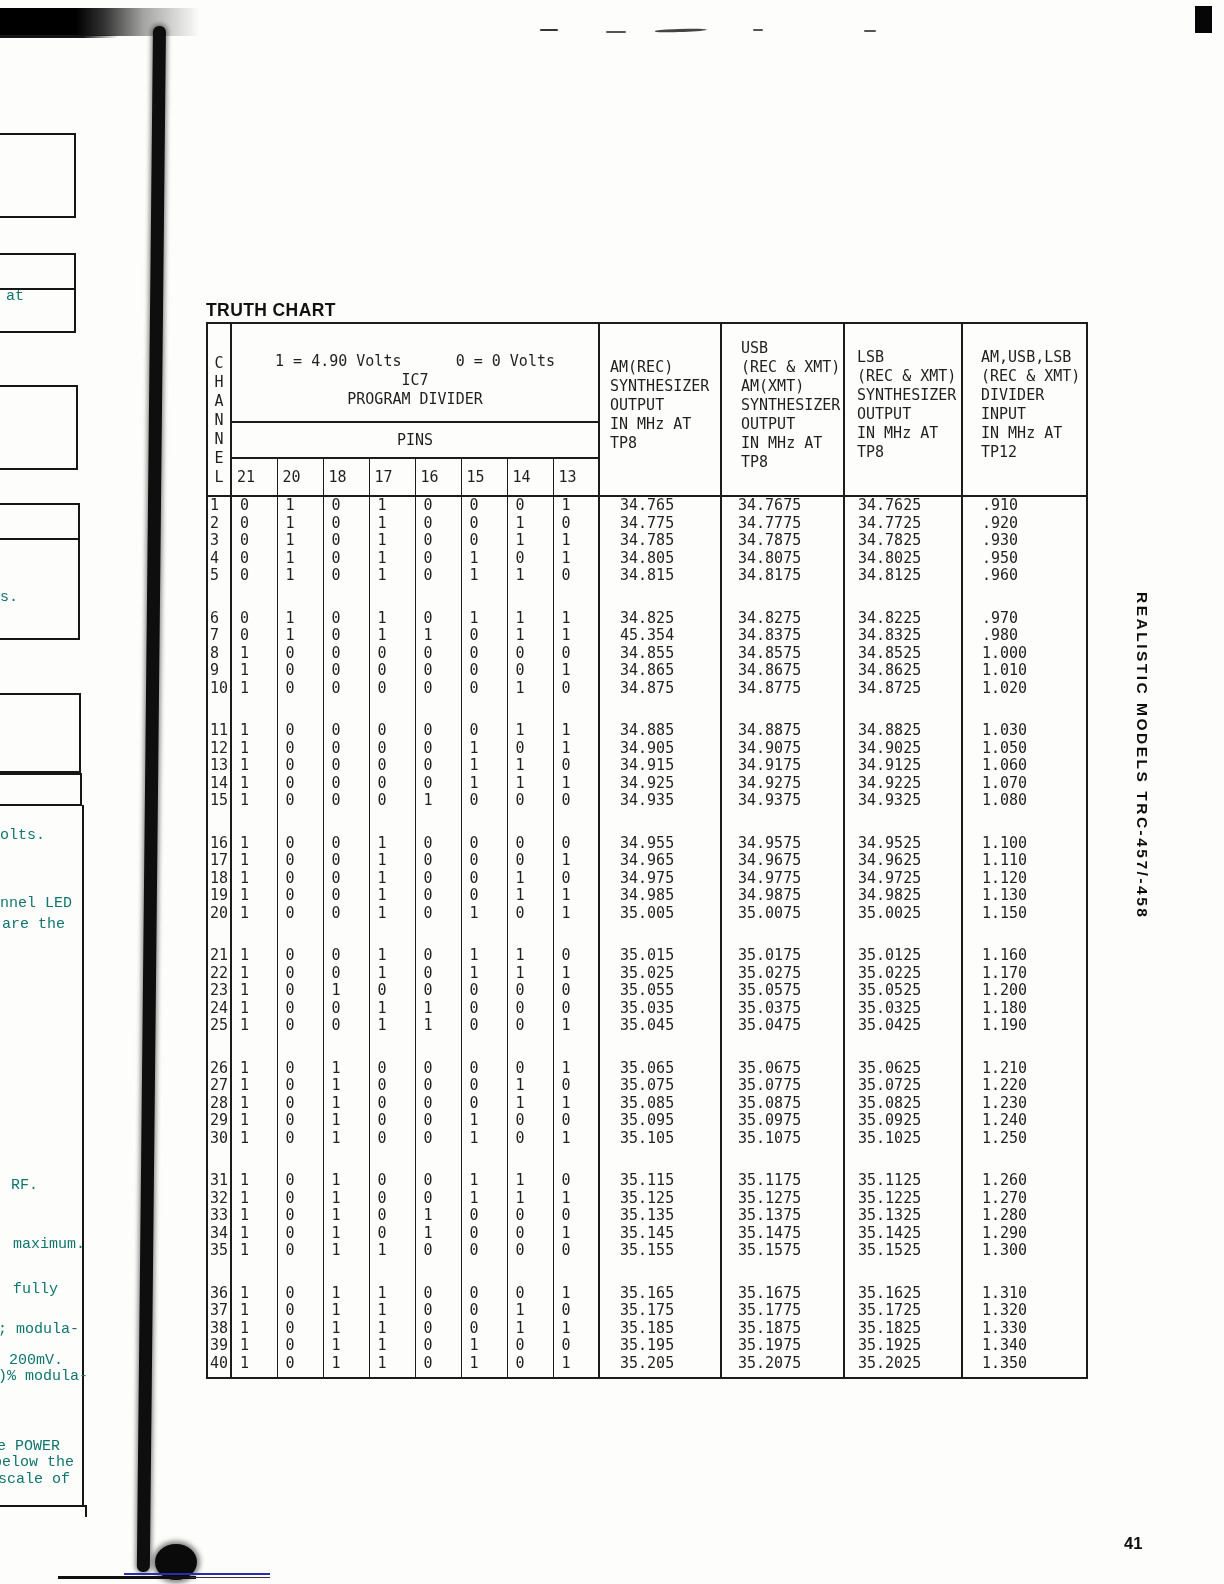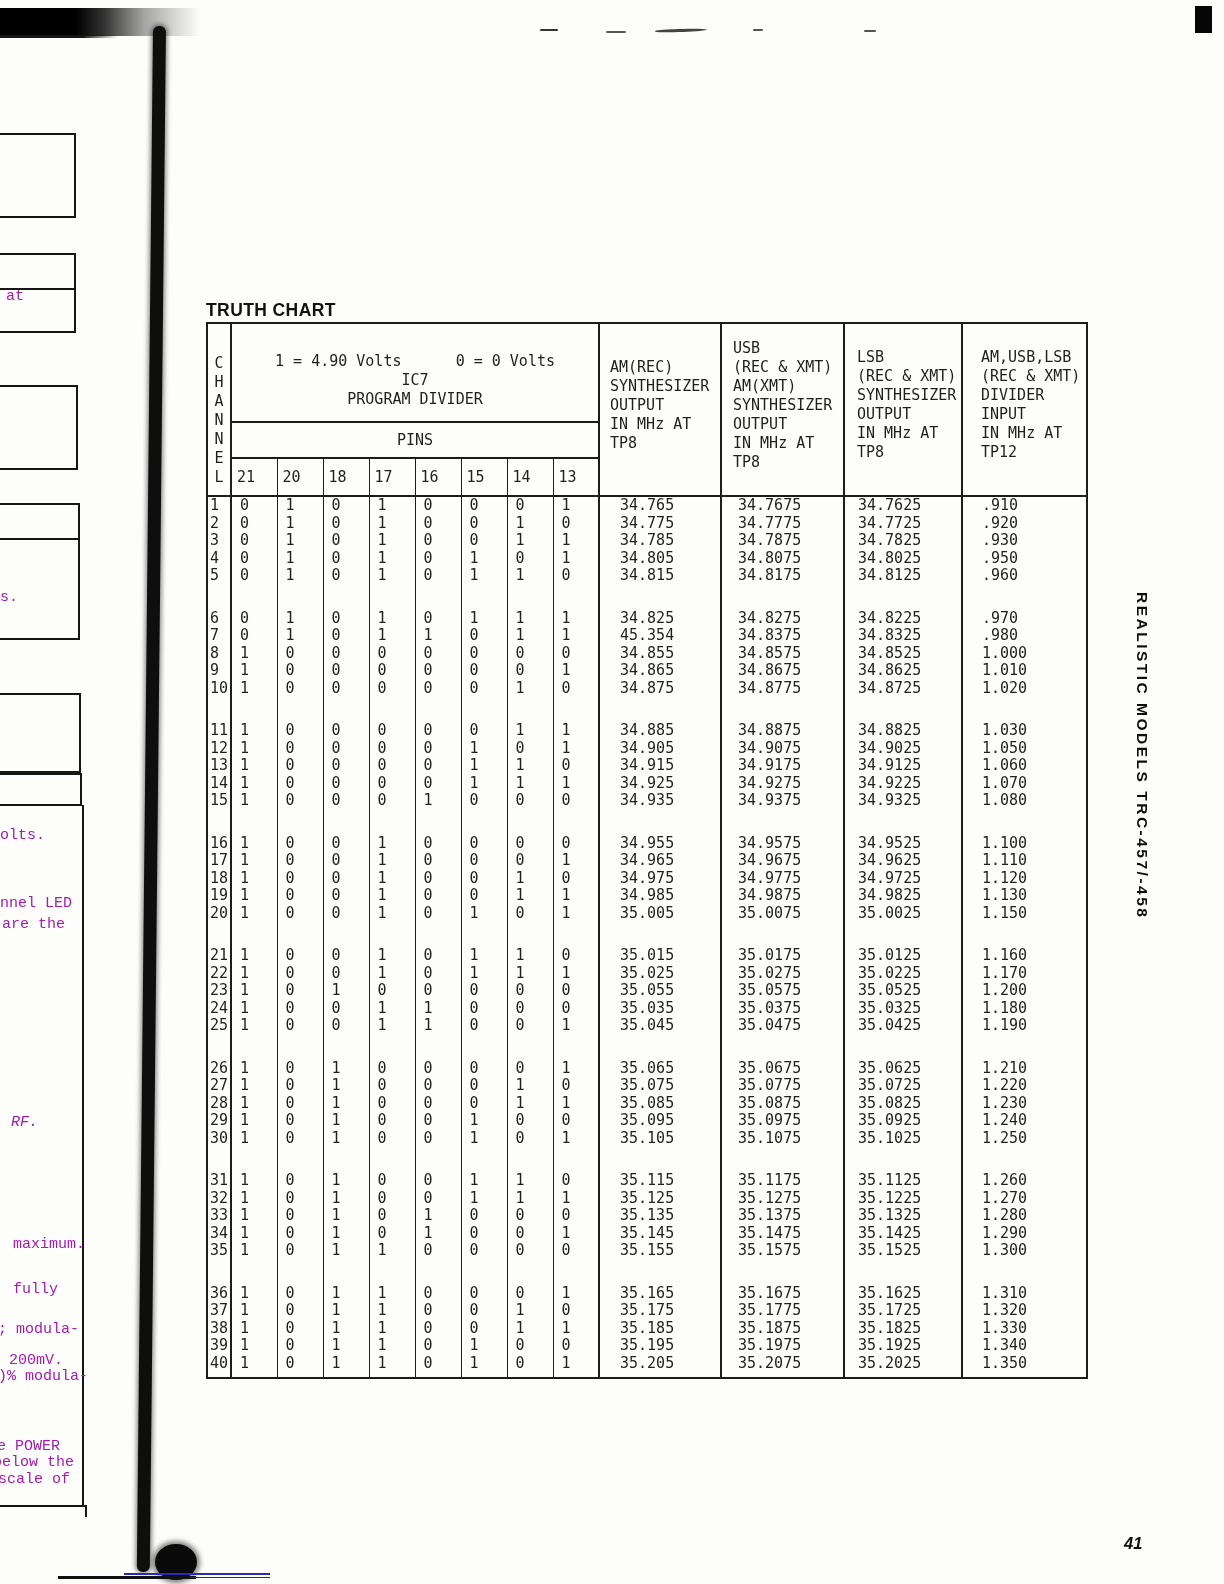--- a/index.html
+++ b/index.html
@@ -40,45 +40,45 @@
   .box-c { left: -30px; top: 385px; width: 108px; height: 85px; }
   .box-d { left: -30px; top: 503px; width: 110px; height: 137px; }
   .box-e { left: -30px; top: 693px; width: 111px; height: 80px; }
   .box-f { left: -30px; top: 773px; width: 112px; height: 33px; }
   .mdiv { position: absolute; left: 0; width: 100%; border-top: 2px solid #161616; }
   .box-b .mdiv { top: 33px; } .box-d .mdiv { top: 33px; }
   .vline { position: absolute; left: 82px; top: 805px; width: 2px; height: 701px; background: #161616; }
   .mcorner { position: absolute; left: -10px; top: 1505px; width: 97px; height: 12px;
     border-top: 2px solid #161616; border-right: 2px solid #161616; }
   .frag { position: absolute; font-family: "Liberation Mono", monospace; font-size: 15px;
-    line-height: 17px; color: #a21caf; white-space: pre; }
+    line-height: 17px; color: #0f766e; white-space: pre; }
   .f0 { left: 6px;  top: 288px; }
   .f1 { left: 0px;  top: 589px; }
   .f2 { left: 0px;  top: 827px; text-align: center; }
   .f3 { left: 0px;  top: 895px; }
   .f4 { left: 2px;  top: 916px; }
-  .f5 { left: 11px; top: 1114px; font-style: italic; }
+  .f5 { left: 11px; top: 1177px; }
   .f6 { left: 13px; top: 1236px; }
   .f7 { left: 13px; top: 1281px; }
   .f8 { left: -2px; top: 1321px; }
   .f9 { left: 9px;  top: 1352px; }
   .f10 { left: -2px; top: 1368px; }
   .f11 { left: -3px; top: 1438px; }
   .f12 { left: -7px; top: 1454px; }
   .f13 { left: -2px; top: 1471px; }
 
   
   .title { position: absolute; left: 206px; top: 300px;
     font-family: "Liberation Sans", sans-serif; font-weight: bold; font-size: 17.5px;
     letter-spacing: 0.4px; color: #111; }
   .sidebar-vert { position: absolute; left: 1133px; top: 592px;
     writing-mode: vertical-rl; font-family: "Liberation Sans", sans-serif;
     font-weight: bold; font-size: 15.5px; letter-spacing: 2.5px; color: #0d0d0d; white-space: pre; }
   .pageno { position: absolute; left: 1124px; top: 1534px;
-    font-family: "Liberation Sans", sans-serif; font-weight: bold; font-size: 16.5px; color: #0d0d0d; font-style: italic; }
+    font-family: "Liberation Sans", sans-serif; font-weight: bold; font-size: 16.5px; color: #0d0d0d; }
 
   
   .chart-wrap { position: absolute; left: 206px; top: 322px; }
   table.truth { border-collapse: collapse; table-layout: fixed; border: 2px solid var(--ink);
     font-family: "DejaVu Sans Mono", monospace; font-size: 15px; color: #1f1f1f; }
   table.truth td, table.truth th { font-weight: normal; vertical-align: middle; overflow: hidden; }
 
   col.w-ch { width: 24px; }
   col.w-pin { width: 46px; }
   col.w-am { width: 122px; }
@@ -96,21 +96,21 @@
   tr.hrow3 { height: 38px; }
 
   .ch-head { text-align: center; vertical-align: top; padding-top: 22px;
     white-space: pre; line-height: 19px; font-size: 15px; }
   .legend-cell { text-align: center; vertical-align: top; padding-top: 15px;
     white-space: pre; line-height: 19px; border-bottom: 2px solid var(--ink); }
   .pins-cell { text-align: center; border-bottom: 2px solid var(--ink); white-space: pre; border-radius: 14px; }
   .pin-num { text-align: left; padding-left: 5px; vertical-align: middle; }
   .freq-head { vertical-align: bottom; padding-bottom: 9px; white-space: pre; line-height: 19px; text-align: left; }
   .fh-am  { padding-left: 10px; }
-  .fh-usb { padding-left: 11px; }
+  .fh-usb { padding-left: 19px; }
   .fh-lsb { padding-left: 12px; }
   .fh-div { padding-left: 18px; }
 
   tbody tr.data { height: 17.5px; line-height: 17.5px; }
   tbody tr.gap  { height: 25px; }
   tbody tr.pad  { height: 6px; }
   tbody td { padding: 0; }
   td.c-ch  { padding-left: 2px; text-align: left; }
   td.c-pin { padding-left: 8px; text-align: left; }
   td.c-am  { padding-left: 20px; }

